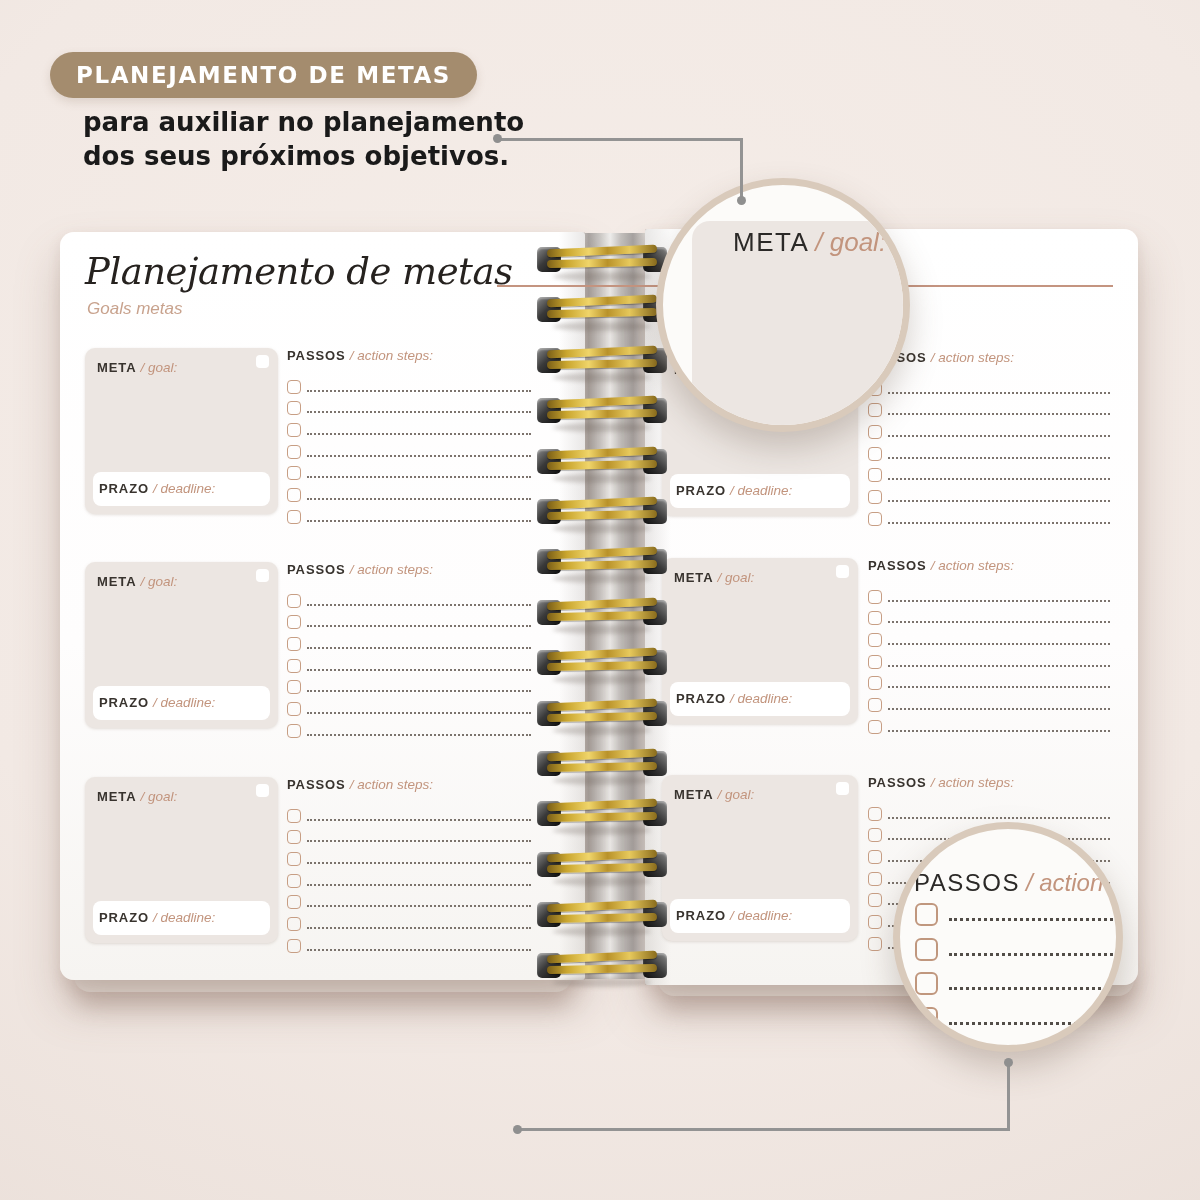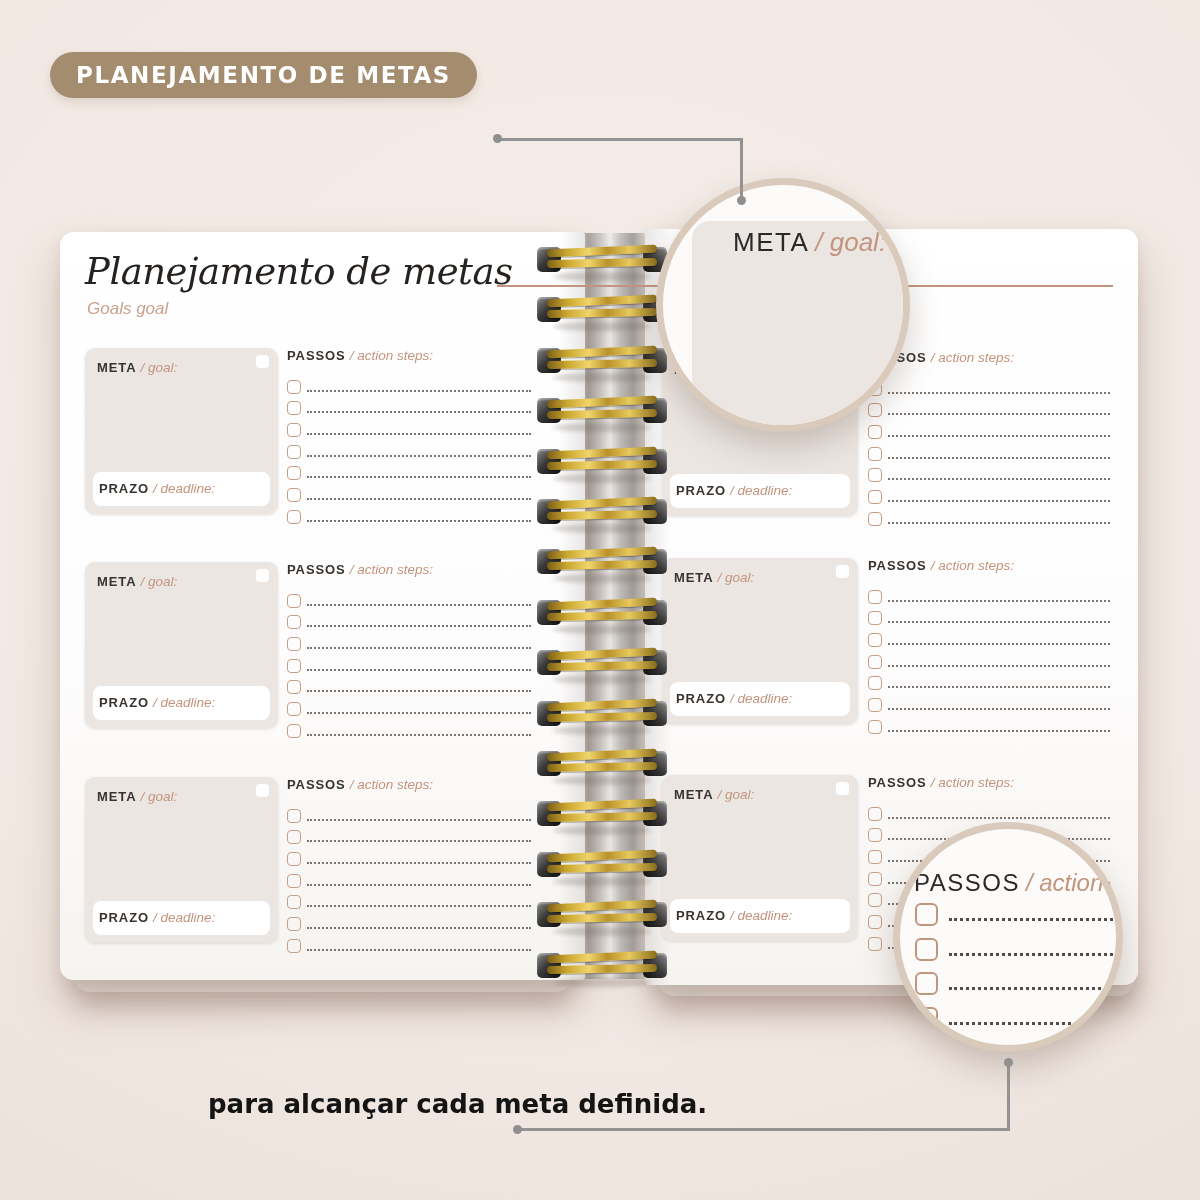--- a/index.html
+++ b/index.html
@@ -89,29 +89,31 @@
 </head>
 <body>
 
 <div class="canvas">
 
   <div class="badge">
     <span>PLANEJAMENTO DE METAS</span>
   </div>
 
   <div class="intro">
+    <div>para auxiliar no planejamento</div>
+    <div>dos seus próximos objetivos.</div>
   </div>
 
   <div class="page-under pu-left"></div>
   <div class="page-under pu-right"></div>
   <div class="spine"></div>
 
   <div class="page page-left">
     <h1 class="page-title">Planejamento de metas</h1>
-    <div class="page-subtitle">Goals goal</div>
+    <div class="page-subtitle">Goals metas</div>
     <div id="left-sections">
         <div class="section" style="top: 116px;">
           <div class="meta-box" style="left: 25px; width: 193px;">
             <div class="field-label"><span class="lbl">META</span><span class="hint">/ goal:</span></div>
             <span class="mini-square"></span>
             <div class="prazo-box">
               <div class="field-label"><span class="lbl">PRAZO</span><span class="hint">/ deadline:</span></div>
             </div>
           </div>
           <div class="passos-col" style="left: 227px; width: 246px;">
@@ -484,16 +486,15 @@
   <div class="connector" style="left:740px;top:138px;width:3px;height:63px;"></div>
   <div class="dot" style="left:493px;top:134px;"></div>
   <div class="dot" style="left:737px;top:196px;"></div>
 
   <div class="connector" style="left:1007px;top:1062px;width:3px;height:68px;"></div>
   <div class="connector" style="left:518px;top:1128px;width:492px;height:3px;"></div>
   <div class="dot" style="left:1004px;top:1058px;"></div>
   <div class="dot" style="left:513px;top:1125px;"></div>
 
   <div class="outro">
-    <div>para alcançar cada meta definida.</div>
   </div>
 
 </div>
 
 </body></html>

